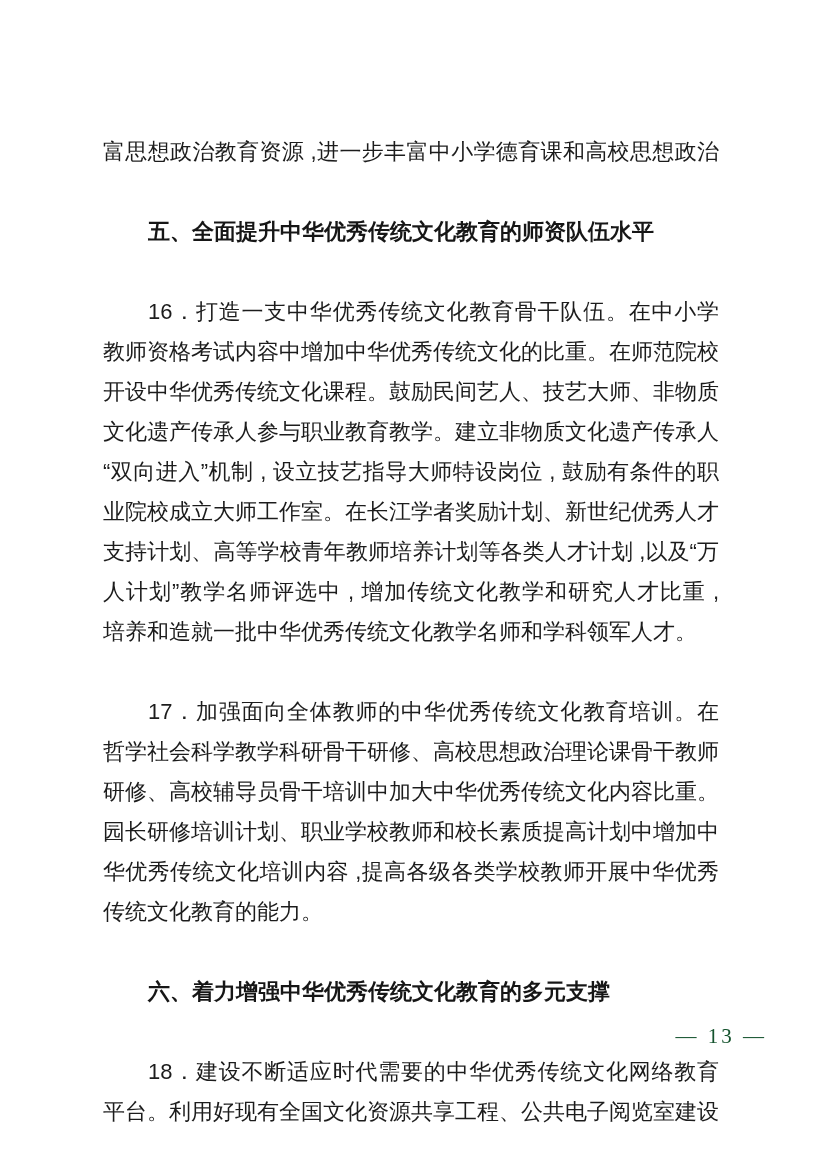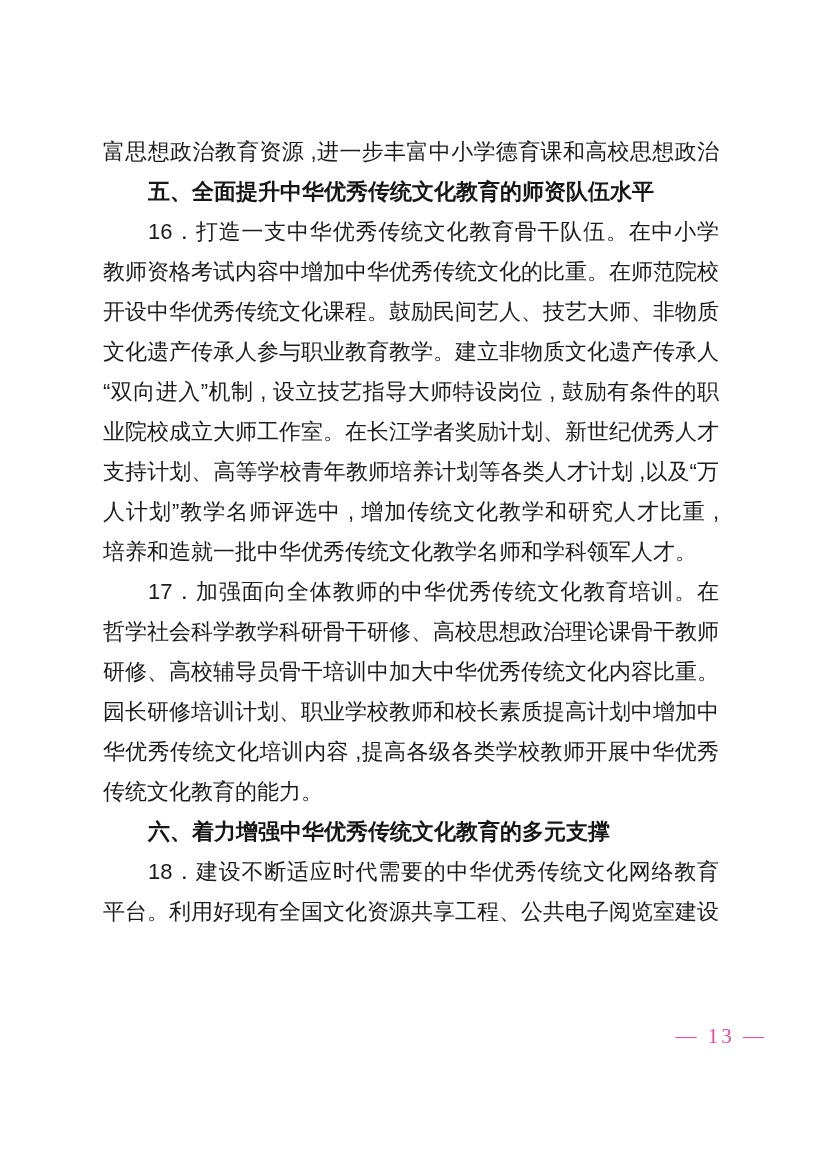--- a/index.html
+++ b/index.html
@@ -31,32 +31,33 @@
     text-align: justify;
     text-align-last: justify;
     overflow: hidden;
   }
   .line.para-end {
     text-align: left;
     text-align-last: left;
   }
   .line.indent {
     text-indent: 45px;
+    margin-top: 40px;
   }
   .line.heading {
     font-weight: bold;
     color: #161616;
   }
   .footer {
     position: absolute;
     top: 1024px;
     right: 108px;
     font-family: "Liberation Serif", serif;
     font-size: 21px;
-    color: #ec4899;
+    color: #14532d;
     letter-spacing: 3px;
   }
 </style>
 </head>
 <body>
 
 <div class="page">
   <div class="text-block">
     <div class="line">富思想政治教育资源 ,进一步丰富中小学德育课和高校思想政治</div>
     <div class="line heading indent para-end">五、全面提升中华优秀传统文化教育的师资队伍水平</div>

